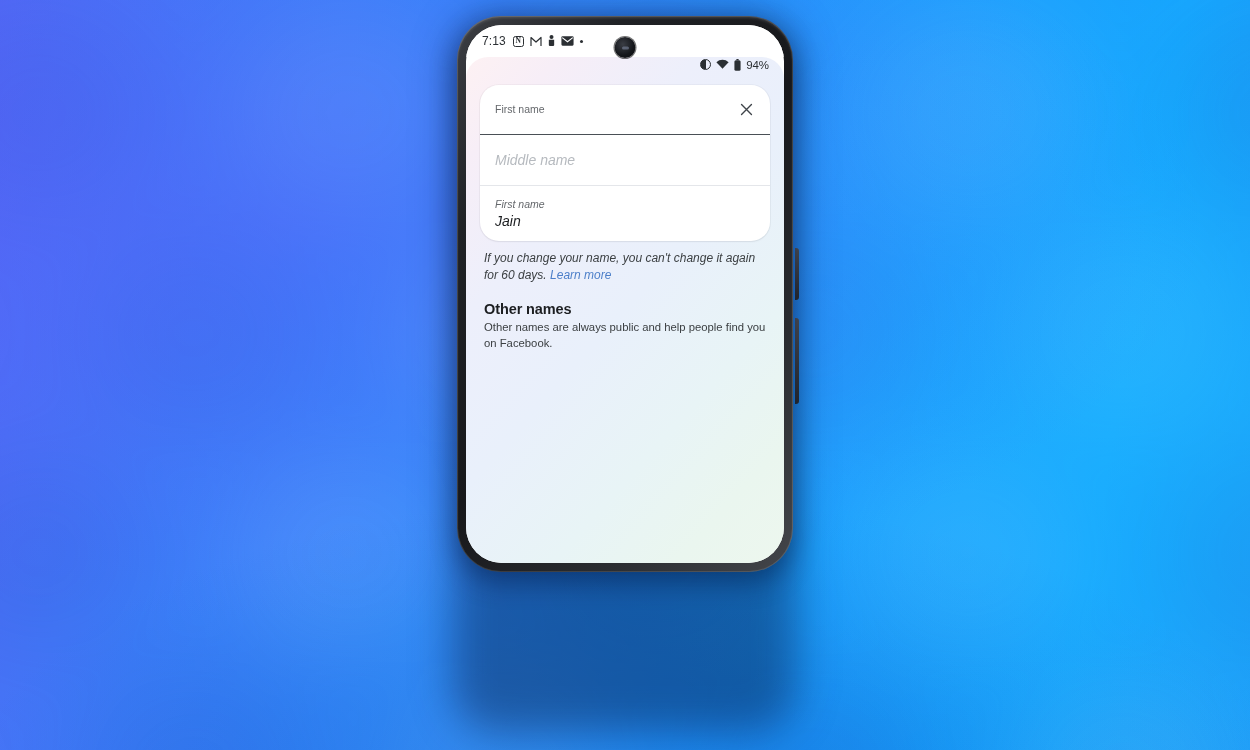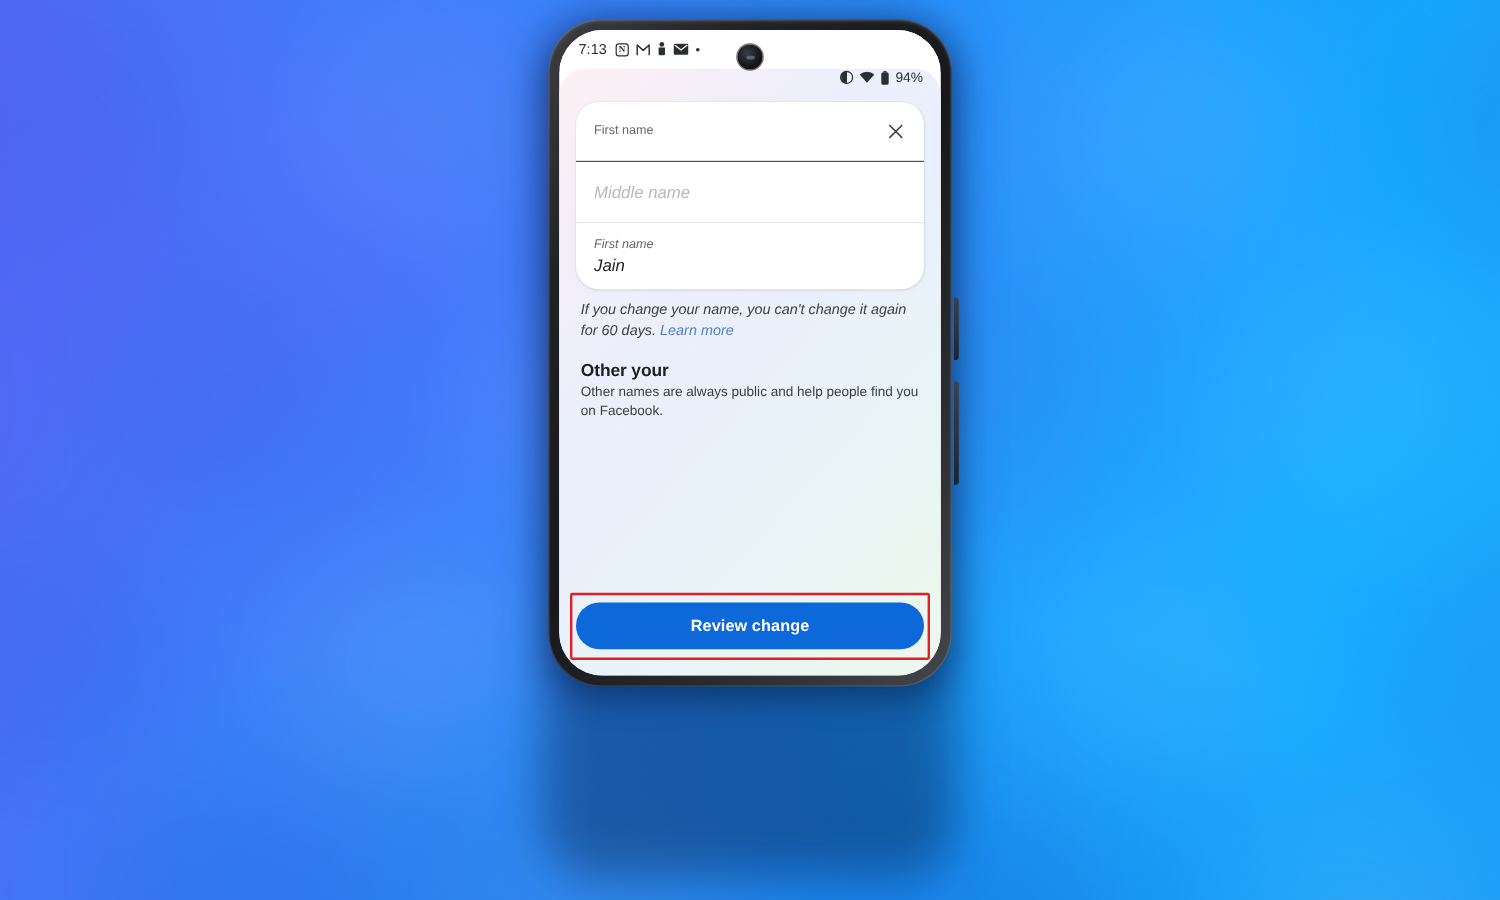--- a/index.html
+++ b/index.html
@@ -390,26 +390,22 @@
             <div class="field-label">First name</div>
             <div class="field-value">Jain</div>
           </div>
 
         </div>
 
         <div class="note">
           <span>If you change your name, you can't change it again for 60 days. </span><a href="#">Learn more</a>
         </div>
 
-        <div class="section-title">Other your</div>
+        <div class="section-title">Other names</div>
         <div class="section-desc">Other names are always public and help people find you on Facebook.</div>
 
 
       </div>
 
-      <div class="cta-zone">
-        <button class="cta-button">Review change</button>
-        <div class="annotation-box"></div>
-      </div>
 
     </div>
   </div>
 </div>
 
 </body></html>

